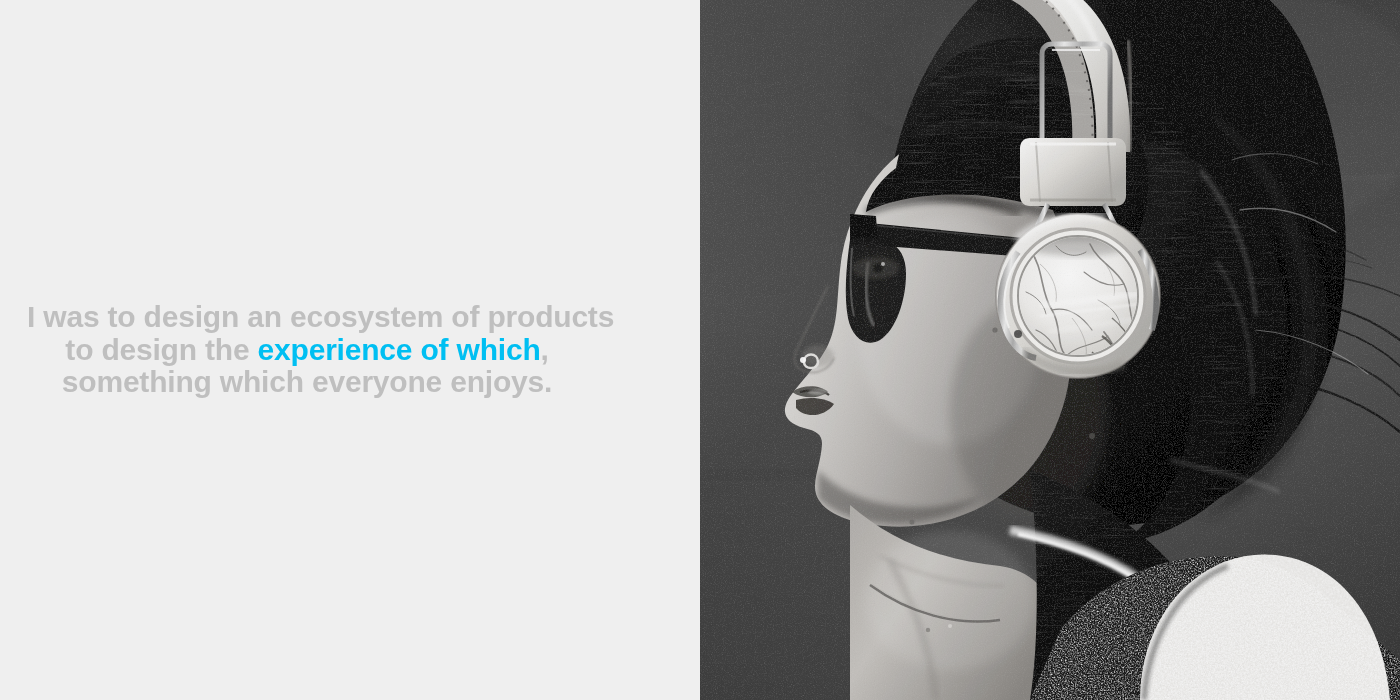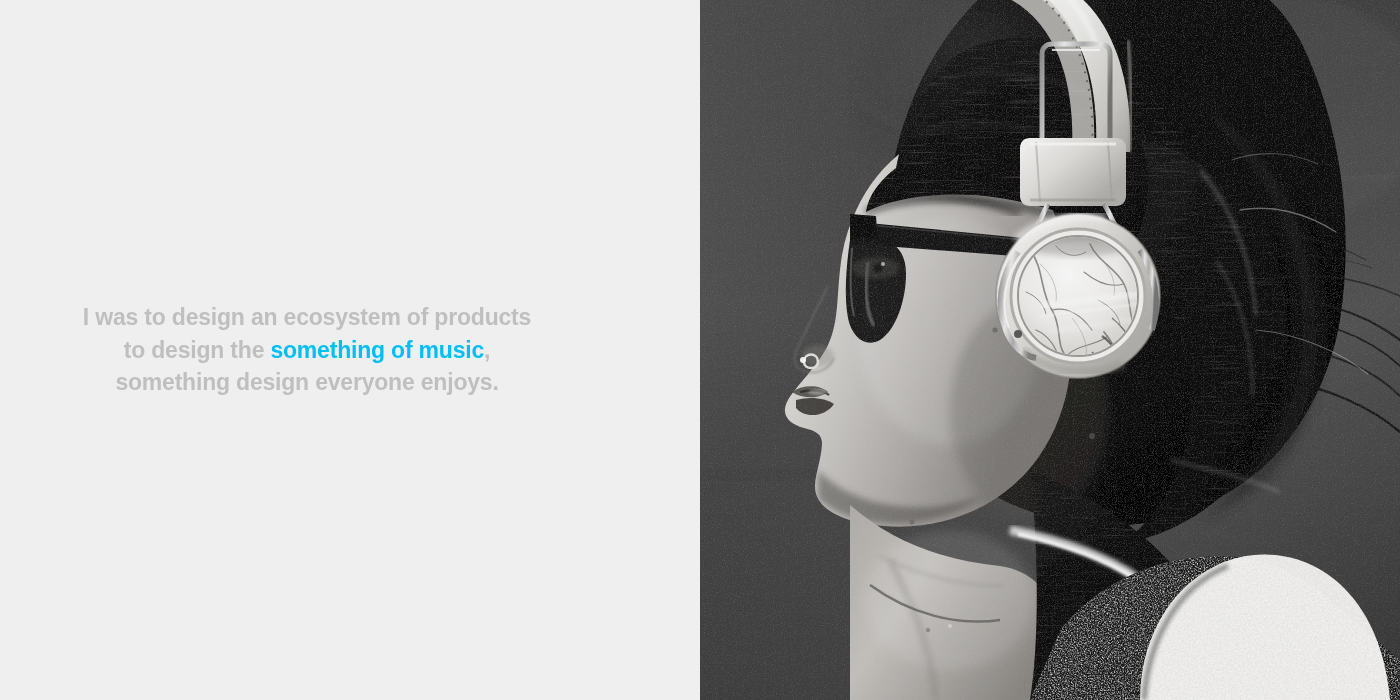--- a/index.html
+++ b/index.html
@@ -36,21 +36,21 @@
   }
 
   .quote-block {
     width: 560px;
     text-align: center;
   }
 
   .quote-line {
     font-family: "Liberation Sans", sans-serif;
     font-weight: bold;
-    font-size: 23px;
+    font-size: 30px;
     line-height: 32.5px;
     letter-spacing: -0.2px;
     color: #bfbfbf;
     white-space: nowrap;
   }
 
   .quote-line.l1 { transform: translateX(-3px); }
   .quote-line.l2 { transform: translateX(-3px); }
   .quote-line.l3 { transform: translateX(-3px); }
 
@@ -79,25 +79,25 @@
 <div class="slide">
 
   <section class="quote-panel">
     <blockquote class="quote-block">
 
       <div class="quote-line l1">
         <span>I was to design an ecosystem of products</span>
       </div>
 
       <div class="quote-line l2">
-        <span>to design the </span><span class="hl">something of music</span><span>,</span>
+        <span>to design the </span><span class="hl">experience of which</span><span>,</span>
       </div>
 
       <div class="quote-line l3">
-        <span>something design everyone enjoys.</span>
+        <span>something which everyone enjoys.</span>
       </div>
 
     </blockquote>
   </section>
 
   <figure class="photo-panel" style="margin:0;">
     <svg class="photo-svg" viewBox="0 0 700 700" preserveAspectRatio="xMidYMid slice">
       <defs>
 
         <filter id="grain" x="0" y="0" width="100%" height="100%">

